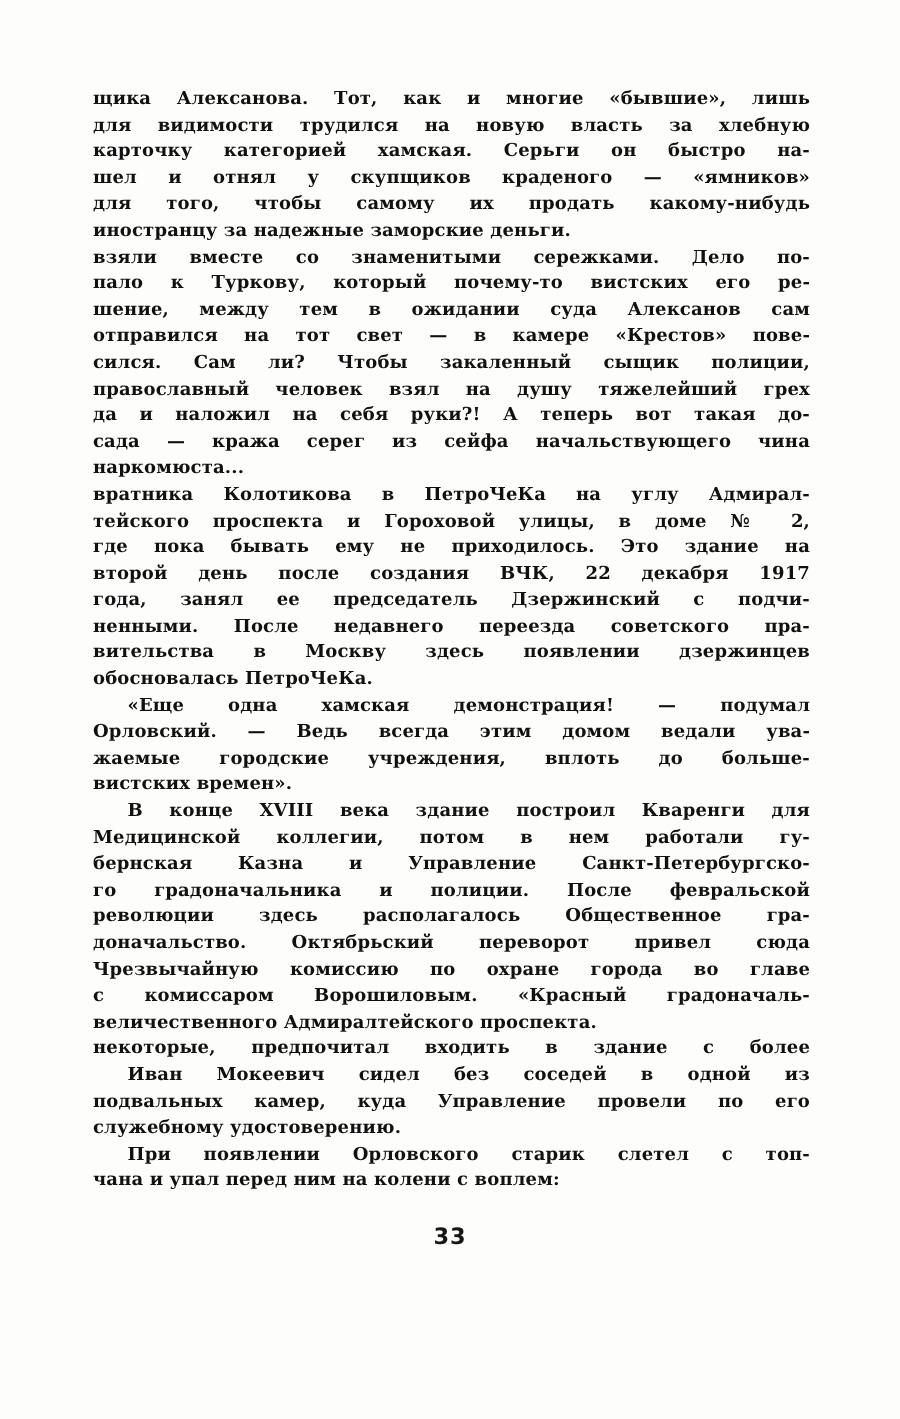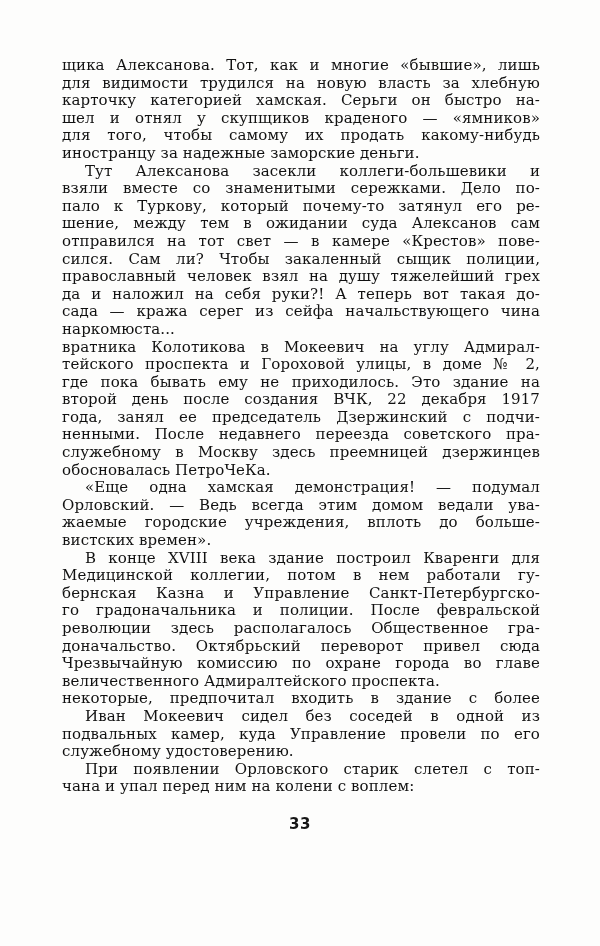--- a/index.html
+++ b/index.html
@@ -13,23 +13,23 @@
     height: 946px;
     background: #fdfdfc;
     overflow: hidden;
     font-family: "DejaVu Serif", serif;
     color: #111111;
   }
   .text-block {
     padding: 57px 60px 0 62px;
   }
   .line {
-    font-size: 15px;
+    font-size: 12px;
     line-height: 17.6px;
-    font-weight: 400;
+    font-weight: 700;
     letter-spacing: 0.1px;
     text-align: justify;
     text-align-last: justify;
     white-space: normal;
   }
   .line.para-end {
     text-align-last: left;
   }
   .line.indent {
     text-indent: 23px;
@@ -48,49 +48,49 @@
 <body>
 
 <div class="page">
   <div class="text-block">
       <div class="line">щика Алексанова. Тот, как и многие «бывшие», лишь</div>
       <div class="line">для видимости трудился на новую власть за хлебную</div>
       <div class="line">карточку категорией хамская. Серьги он быстро на-</div>
       <div class="line">шел и отнял у скупщиков краденого — «ямников»</div>
       <div class="line">для того, чтобы самому их продать какому-нибудь</div>
       <div class="line para-end">иностранцу за надежные заморские деньги.</div>
-      <div class="line indent">Тут Алексанова засекли коллеги-большевики и</div>
       <div class="line">взяли вместе со знаменитыми сережками. Дело по-</div>
-      <div class="line">пало к Туркову, который почему-то затянул его ре-</div>
+      <div class="line">пало к Туркову, который почему-то вистских его ре-</div>
       <div class="line">шение, между тем в ожидании суда Алексанов сам</div>
       <div class="line">отправился на тот свет — в камере «Крестов» пове-</div>
       <div class="line">сился. Сам ли? Чтобы закаленный сыщик полиции,</div>
       <div class="line">православный человек взял на душу тяжелейший грех</div>
       <div class="line">да и наложил на себя руки?! А теперь вот такая до-</div>
       <div class="line">сада — кража серег из сейфа начальствующего чина</div>
       <div class="line para-end">наркомюста...</div>
-      <div class="line">вратника Колотикова в Мокеевич на углу Адмирал-</div>
+      <div class="line">вратника Колотикова в ПетроЧеКа на углу Адмирал-</div>
       <div class="line">тейского проспекта и Гороховой улицы, в доме № 2,</div>
       <div class="line">где пока бывать ему не приходилось. Это здание на</div>
       <div class="line">второй день после создания ВЧК, 22 декабря 1917</div>
       <div class="line">года, занял ее председатель Дзержинский с подчи-</div>
       <div class="line">ненными. После недавнего переезда советского пра-</div>
-      <div class="line">служебному в Москву здесь преемницей дзержинцев</div>
+      <div class="line">вительства в Москву здесь появлении дзержинцев</div>
       <div class="line para-end">обосновалась ПетроЧеКа.</div>
       <div class="line indent">«Еще одна хамская демонстрация! — подумал</div>
       <div class="line">Орловский. — Ведь всегда этим домом ведали ува-</div>
       <div class="line">жаемые городские учреждения, вплоть до больше-</div>
       <div class="line para-end">вистских времен».</div>
       <div class="line indent">В конце XVIII века здание построил Кваренги для</div>
       <div class="line">Медицинской коллегии, потом в нем работали гу-</div>
       <div class="line">бернская Казна и Управление Санкт-Петербургско-</div>
       <div class="line">го градоначальника и полиции. После февральской</div>
       <div class="line">революции здесь располагалось Общественное гра-</div>
       <div class="line">доначальство. Октябрьский переворот привел сюда</div>
       <div class="line">Чрезвычайную комиссию по охране города во главе</div>
+      <div class="line">с комиссаром Ворошиловым. «Красный градоначаль-</div>
       <div class="line para-end">величественного Адмиралтейского проспекта.</div>
       <div class="line">некоторые, предпочитал входить в здание с более</div>
       <div class="line indent">Иван Мокеевич сидел без соседей в одной из</div>
       <div class="line">подвальных камер, куда Управление провели по его</div>
       <div class="line para-end">служебному удостоверению.</div>
       <div class="line indent">При появлении Орловского старик слетел с топ-</div>
       <div class="line para-end">чана и упал перед ним на колени с воплем:</div>
     </div>
   <div class="page-number">33</div>
 </div>

